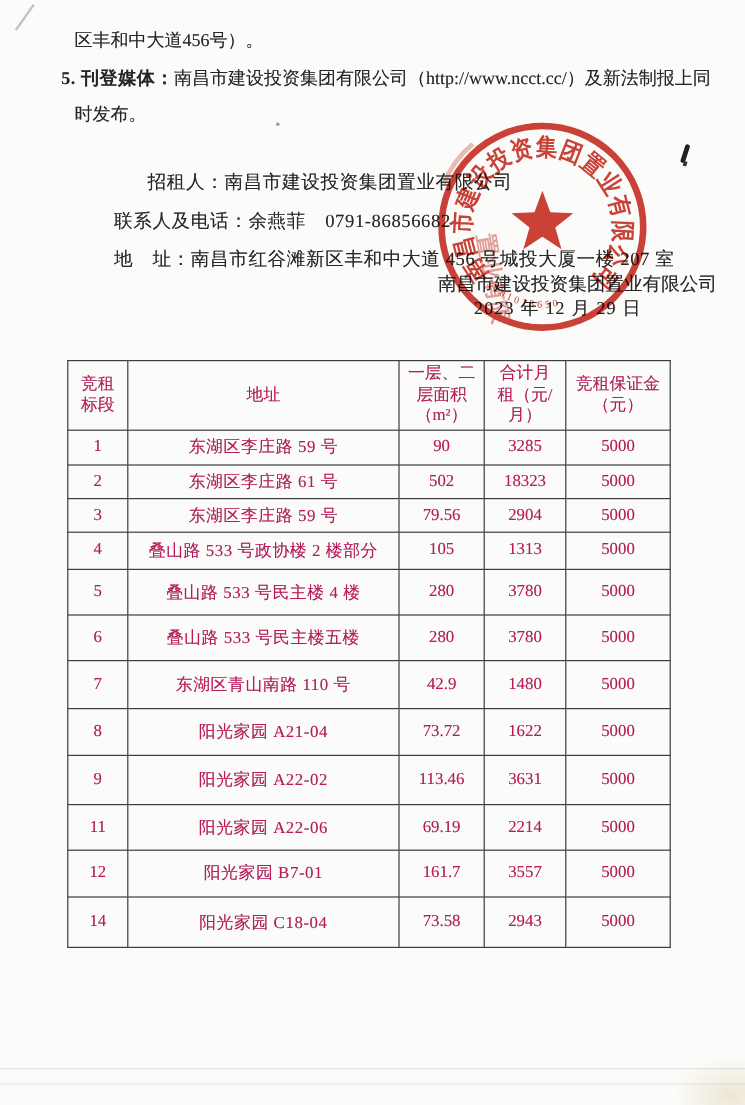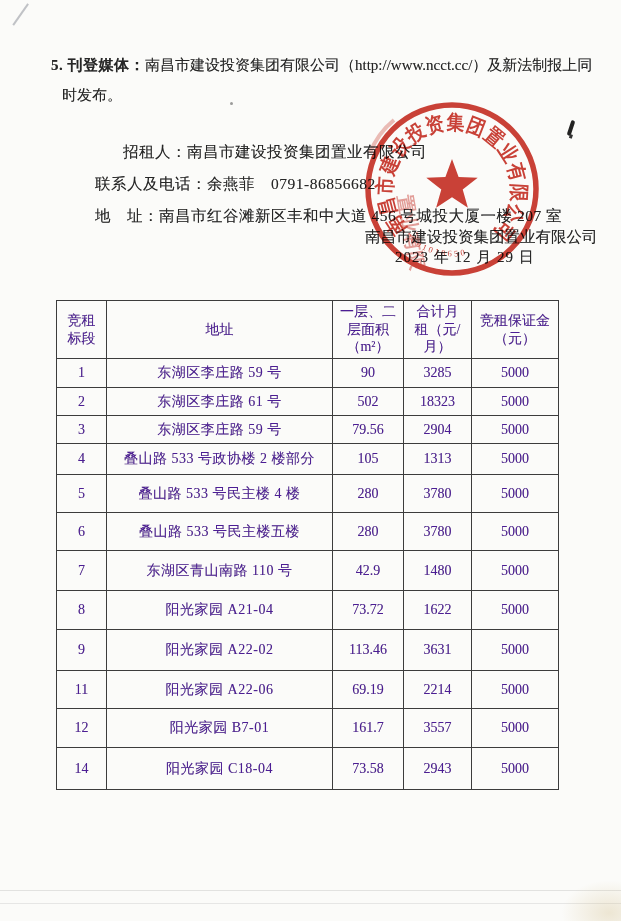--- a/index.html
+++ b/index.html
@@ -22,21 +22,21 @@
   .sig-co{left:365px;top:227px;font-size:15.5px;}
   .sig-dt{left:395px;top:248px;font-size:15px;letter-spacing:1px;}
 
   
   .seal{position:absolute;left:360px;top:98px;width:184px;height:184px;opacity:.88;mix-blend-mode:multiply;}
 
   
   table.bids{
     position:absolute;left:56px;top:300px;width:502px;
     border-collapse:collapse;table-layout:fixed;
-    font-size:14px;color:#4c1d95;
+    font-size:14px;color:#be185d;
   }
   table.bids th,table.bids td{
     border:1.6px solid #3c3c3c;text-align:center;vertical-align:middle;
     padding:1px 2px;font-weight:normal;
     text-shadow:0 0 .4px rgba(0,0,0,.3);
   }
   table.bids thead tr{height:58px;}
   table.bids th{white-space:pre-line;line-height:1.25;}
   td.addr{letter-spacing:.5px;margin-top:48px;}
 
@@ -51,20 +51,21 @@
   .scanline1{position:absolute;left:0;top:890px;width:621px;height:1px;background:rgba(150,150,150,.25);}
   .scanline2{position:absolute;left:0;top:903px;width:621px;height:1px;background:rgba(150,150,150,.2);}
   .smudge{position:absolute;right:0;top:880px;width:60px;height:41px;
     background:radial-gradient(ellipse at 80% 80%,rgba(210,190,140,.35),rgba(210,190,140,0) 70%);}
 </style>
 </head>
 <body>
 
 <div class="scanpage">
 
+  <div class="txt intro1">区丰和中大道456号）。</div>
   <div class="txt clause5"><b>5. 刊登媒体：</b><span>南昌市建设投资集团有限公司（http://www.ncct.cc/）及新法制报上同</span></div>
   <div class="txt clause5-cont">时发布。</div>
 
   <div class="txt contact c1">招租人：南昌市建设投资集团置业有限公司</div>
   <div class="txt contact c2">联系人及电话：余燕菲　0791-86856682</div>
   <div class="txt contact c3">地　址：南昌市红谷滩新区丰和中大道 456 号城投大厦一楼 207 室</div>
 
   <div class="txt sig-co">南昌市建设投资集团置业有限公司</div>
   <div class="txt sig-dt">2023 年 12 月 29 日</div>
 

